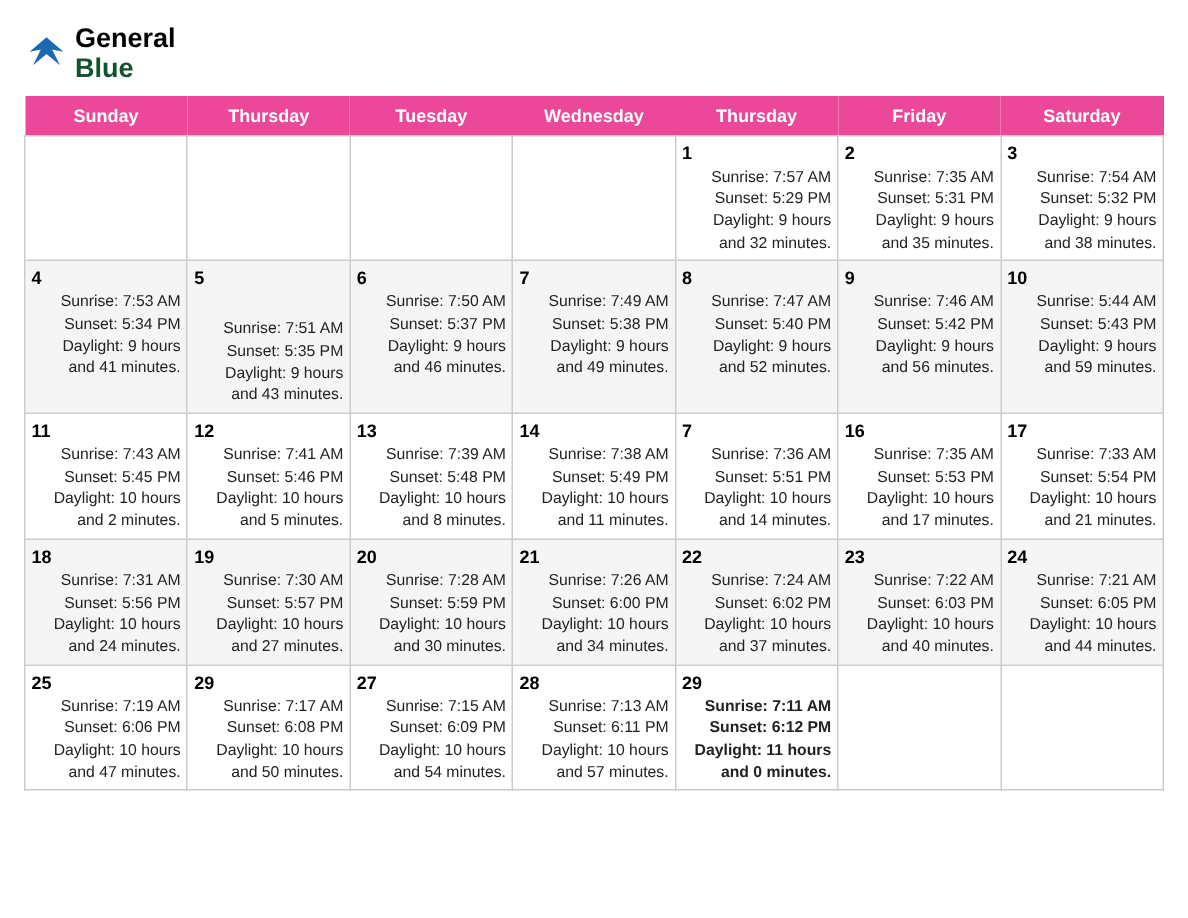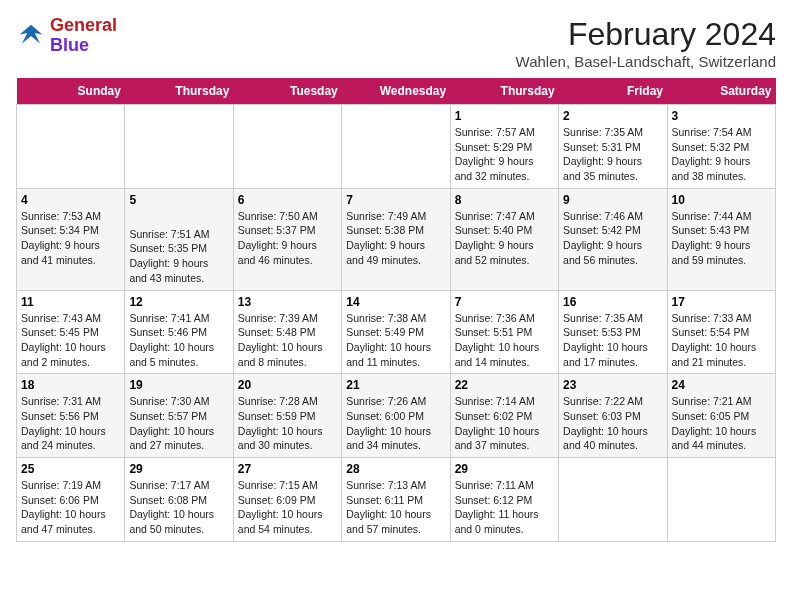--- a/index.html
+++ b/index.html
@@ -19,21 +19,21 @@
     .logo {
       display: flex;
       align-items: center;
       gap: 4px;
     }
     .logo-text {
       font-size: 18px;
       font-weight: bold;
       line-height: 1.1;
     }
-    .logo-text span { color: #b91c1c; }
+    .logo-text span { color: #000000; }
     .logo-bird {
       width: 30px;
       height: 30px;
     }
     .title-block {
       text-align: right;
     }
     .main-title {
       font-size: 32px;
       font-weight: normal;
@@ -42,24 +42,24 @@
     .subtitle {
       font-size: 15px;
       color: #444;
     }
     table {
       width: 100%;
       border-collapse: collapse;
       font-size: 11px;
     }
     thead tr th {
-      background: #be185d;
+      background: #ec4899;
       color: #fff;
       padding: 6px 4px;
-      text-align: right;
+      text-align: center;
       font-weight: bold;
       font-size: 12px;
     }
     tbody tr td {
       border: 1px solid #ccc;
       vertical-align: top;
       padding: 4px;
       min-height: 80px;
       width: calc(100% / 7);
     }
@@ -71,43 +71,40 @@
     }
     .day-num {
       font-weight: bold;
       font-size: 12px;
       margin-bottom: 2px;
     }
     .day-info {
       color: #222;
       font-size: 10.5px;
       line-height: 1.4;
+      text-align: right;
     }
     td.empty {
       background: #f5f5f5;
     }
     .row1 td { background: #fff; }
     .row2 td { background: #f5f5f5; }
   </style>
 </head>
 <body>
 
 <div class="header">
   <div class="logo">
     <svg class="logo-bird" viewBox="0 0 40 40">
       <polygon points="20,5 35,18 25,16 32,30 20,20 8,30 15,16 5,18" fill="#1a6ab1"></polygon>
     </svg>
     <div class="logo-text">
       <div><span>General</span></div>
-      <div><span style="color:#6d28d9">Blue</span></div>
+      <div><span style="color:#14532d">Blue</span></div>
     </div>
-  </div>
-  <div class="title-block">
-    <div class="main-title">February 2024</div>
-    <div class="subtitle">Wahlen, Basel-Landschaft, Switzerland</div>
   </div>
 </div>
 
 <table>
   <thead>
     <tr>
     <th>Sunday</th>
         <th>Thursday</th>
         <th>Tuesday</th>
         <th>Wednesday</th>
@@ -182,21 +179,21 @@
         </td>
         <td>
           <div class="day-num">9</div>
           <div class="day-info" style="white-space: pre-line;">Sunrise: 7:46 AM
 Sunset: 5:42 PM
 Daylight: 9 hours
 and 56 minutes.</div>
         </td>
         <td>
           <div class="day-num">10</div>
-          <div class="day-info" style="white-space: pre-line;">Sunrise: 7:44 AM
+          <div class="day-info" style="white-space: pre-line;">Sunrise: 5:44 AM
 Sunset: 5:43 PM
 Daylight: 9 hours
 and 59 minutes.</div>
         </td>
       </tr>
       <tr class="row1">
         <td>
           <div class="day-num">11</div>
           <div class="day-info" style="white-space: pre-line;">Sunrise: 7:43 AM
 Sunset: 5:45 PM
@@ -270,21 +267,21 @@
         </td>
         <td>
           <div class="day-num">21</div>
           <div class="day-info" style="white-space: pre-line;">Sunrise: 7:26 AM
 Sunset: 6:00 PM
 Daylight: 10 hours
 and 34 minutes.</div>
         </td>
         <td>
           <div class="day-num">22</div>
-          <div class="day-info" style="white-space: pre-line;">Sunrise: 7:14 AM
+          <div class="day-info" style="white-space: pre-line;">Sunrise: 7:24 AM
 Sunset: 6:02 PM
 Daylight: 10 hours
 and 37 minutes.</div>
         </td>
         <td>
           <div class="day-num">23</div>
           <div class="day-info" style="white-space: pre-line;">Sunrise: 7:22 AM
 Sunset: 6:03 PM
 Daylight: 10 hours
 and 40 minutes.</div>
@@ -321,21 +318,21 @@
         </td>
         <td>
           <div class="day-num">28</div>
           <div class="day-info" style="white-space: pre-line;">Sunrise: 7:13 AM
 Sunset: 6:11 PM
 Daylight: 10 hours
 and 57 minutes.</div>
         </td>
         <td>
           <div class="day-num">29</div>
-          <div class="day-info" style="white-space: pre-line;">Sunrise: 7:11 AM
+          <div class="day-info" style="white-space: pre-line; font-weight: bold;">Sunrise: 7:11 AM
 Sunset: 6:12 PM
 Daylight: 11 hours
 and 0 minutes.</div>
         </td>
         <td class="empty"></td>
         <td class="empty"></td>
       </tr>
     </tbody>
 </table>
 

